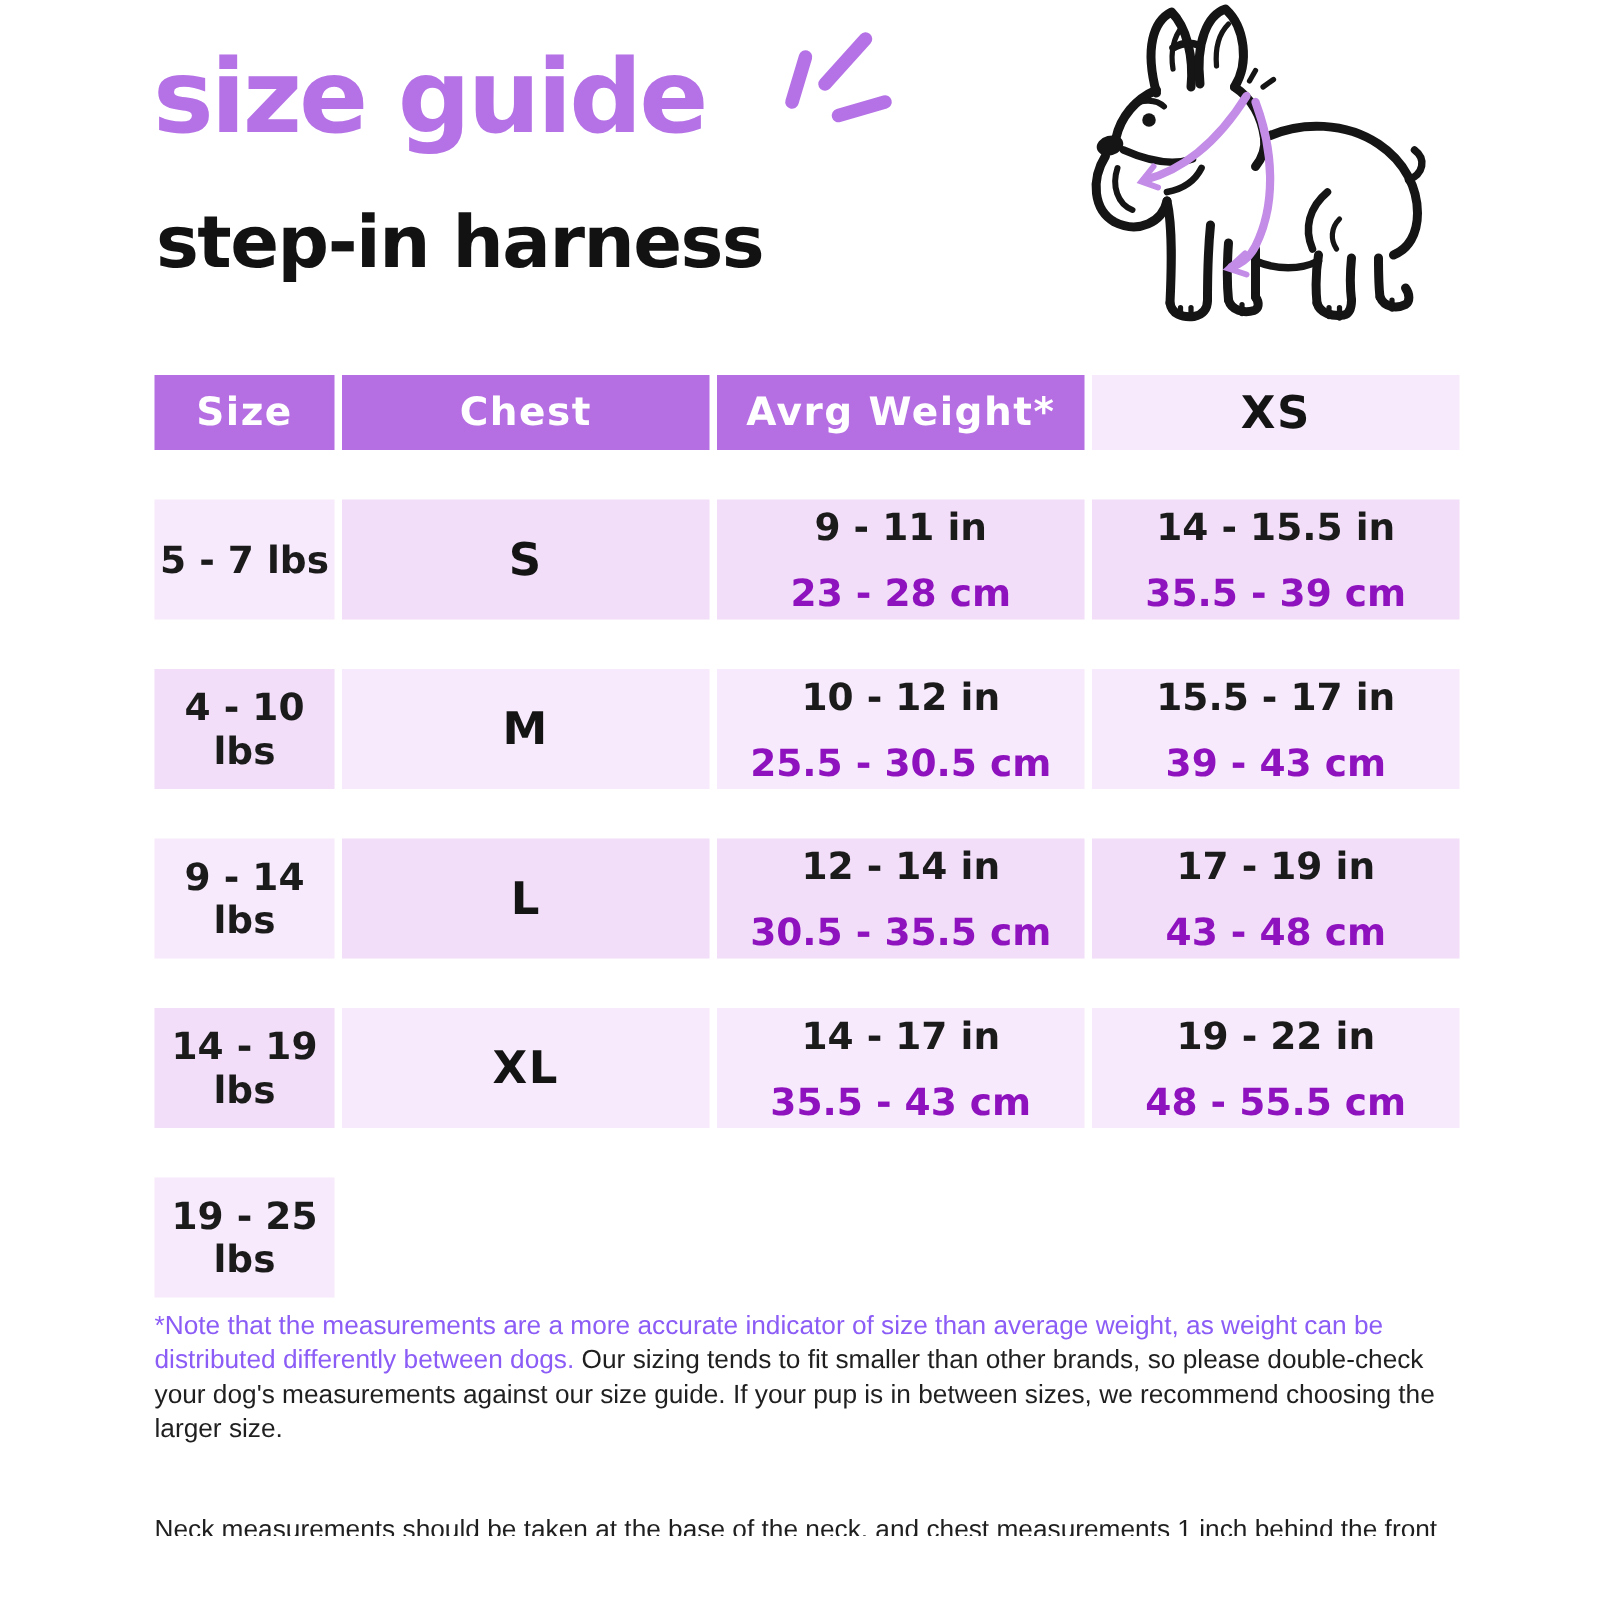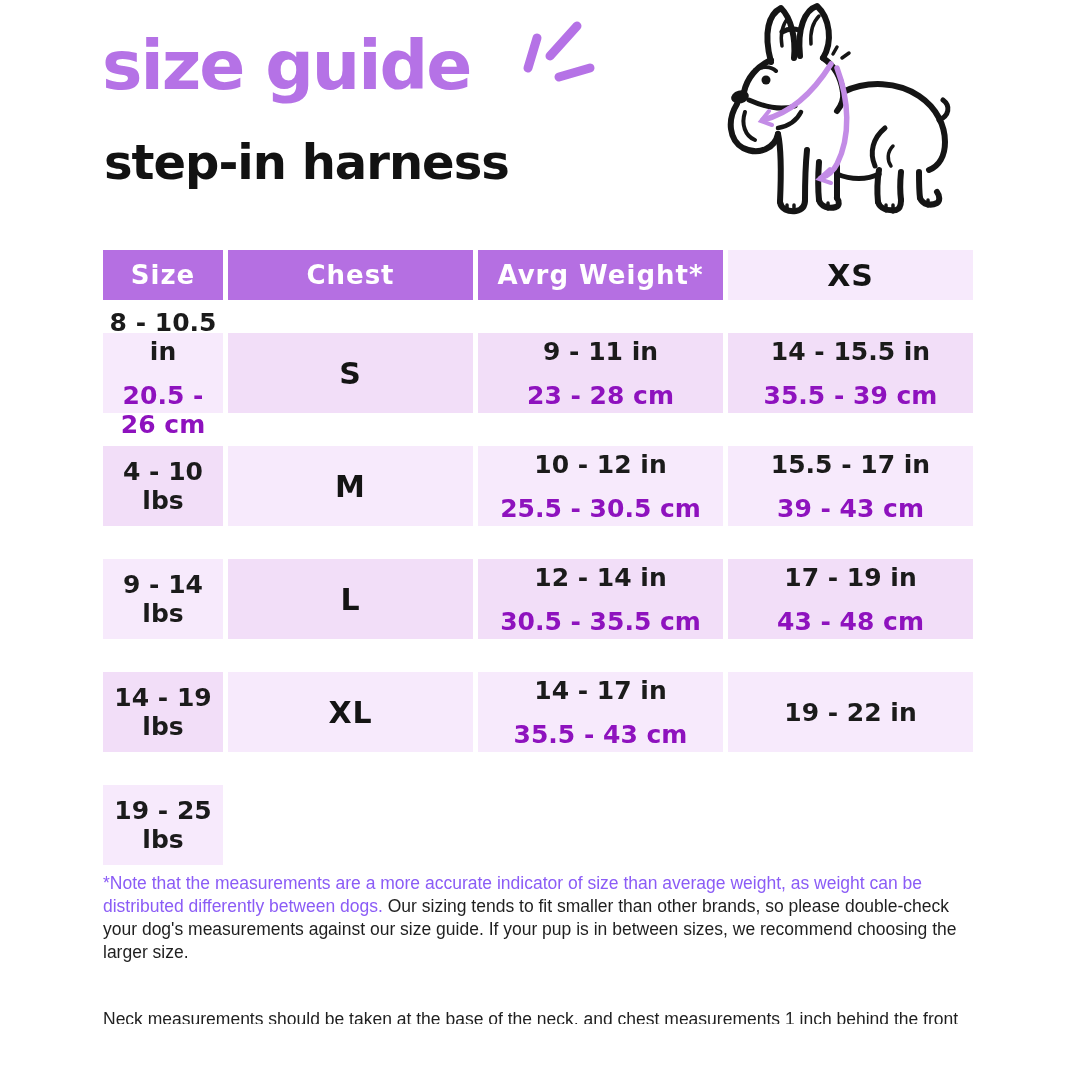--- a/index.html
+++ b/index.html
@@ -131,24 +131,21 @@
       <path d="M147,169 L136,179 L148,183" stroke-width="4"></path>
     </g>
   </svg>
 
   <div class="size-table">
     <div class="cell head-cell">Size</div>
     <div class="cell head-cell">Chest</div>
     <div class="cell head-cell">Avrg Weight*</div>
 
     <div class="cell row-light size-val">XS</div>
-    <div class="cell row-light">
-      <span class="in-val">8 - 10.5 in</span>
-      <span class="cm-val">20.5 - 26 cm</span>
-    </div>
+    <div class="cell row-light wt-val">5 - 7 lbs</div>
 
     <div class="cell row-dark size-val">S</div>
     <div class="cell row-dark">
       <span class="in-val">9 - 11 in</span>
       <span class="cm-val">23 - 28 cm</span>
     </div>
     <div class="cell row-dark">
       <span class="in-val">14 - 15.5 in</span>
       <span class="cm-val">35.5 - 39 cm</span>
     </div>
@@ -176,20 +173,21 @@
     </div>
     <div class="cell row-dark wt-val">14 - 19 lbs</div>
 
     <div class="cell row-light size-val">XL</div>
     <div class="cell row-light">
       <span class="in-val">14 - 17 in</span>
       <span class="cm-val">35.5 - 43 cm</span>
     </div>
     <div class="cell row-light">
       <span class="in-val">19 - 22 in</span>
+      <span class="cm-val">48 - 55.5 cm</span>
     </div>
     <div class="cell row-light wt-val">19 - 25 lbs</div>
   </div>
 
   <p class="note note-1"><span class="note-highlight">*Note that the measurements are a more accurate indicator of size than average weight, as weight can be distributed differently between dogs.</span><span> Our sizing tends to fit smaller than other brands, so please double-check your dog's measurements against our size guide. If your pup is in between sizes, we recommend choosing the larger size.</span></p>
 
   <p class="note note-2">Neck measurements should be taken at the base of the neck, and chest measurements 1 inch behind the front legs. Allow for 1 - 2 fingers to slip in between the neck and the chest circumference measurements so that your pup has a snug, yet not too tight, fit.</p>
 
 </div>
 

